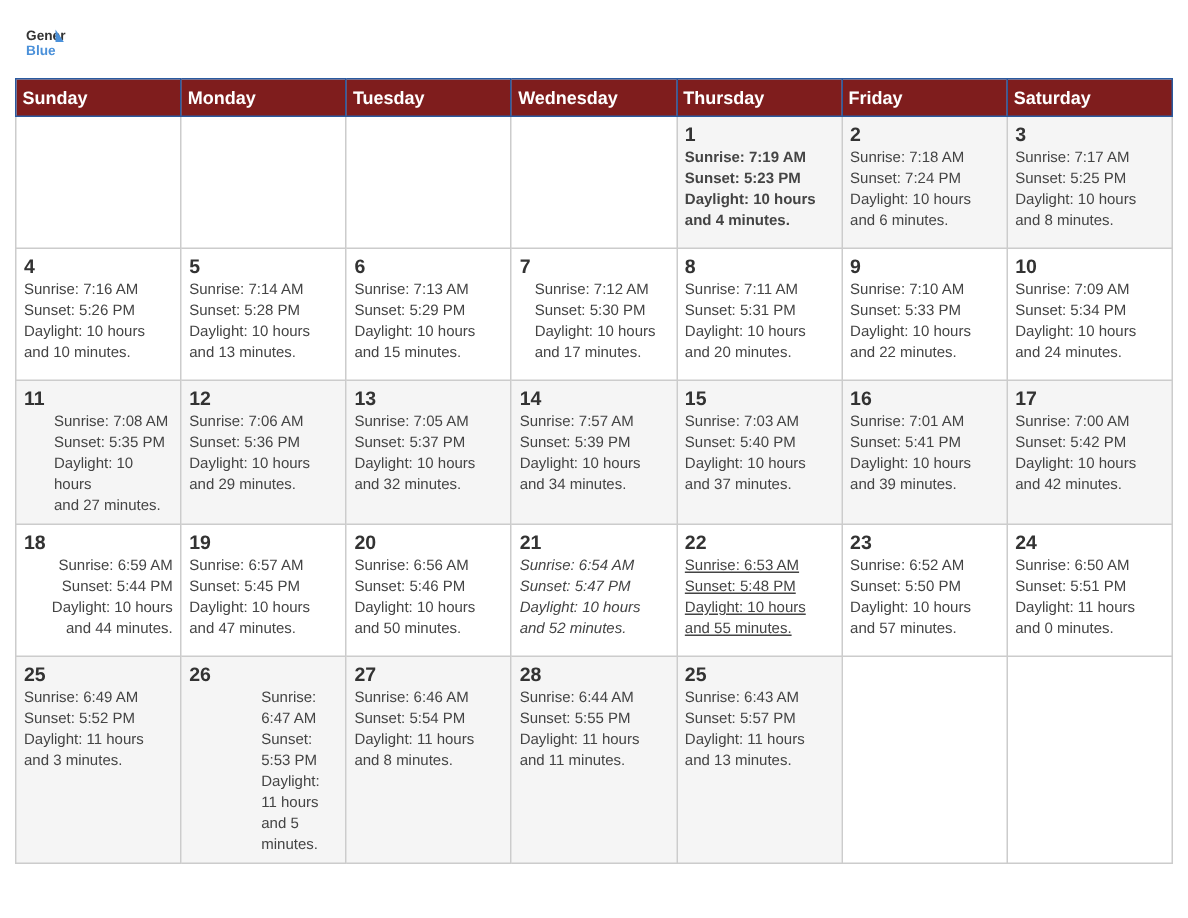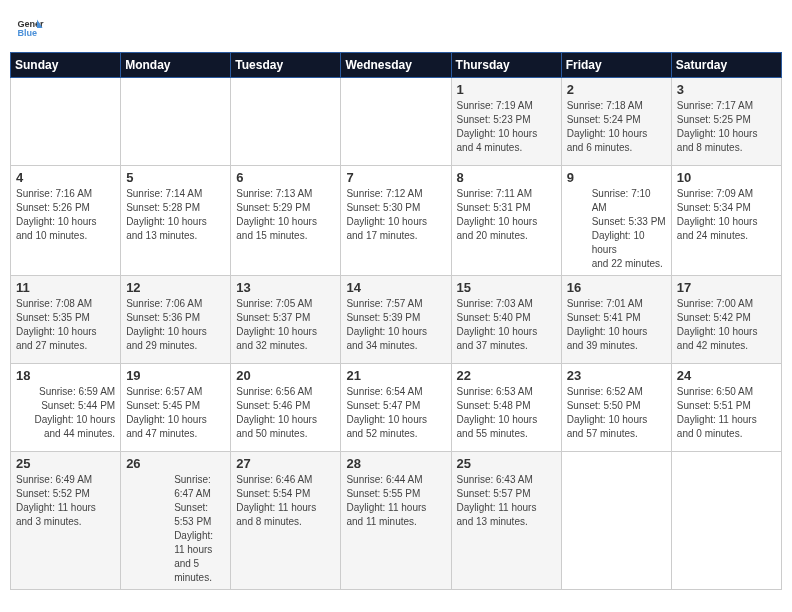--- a/index.html
+++ b/index.html
@@ -38,21 +38,21 @@
     .subtitle {
       font-size: 15px;
       color: #555;
     }
     table {
       width: 100%;
       border-collapse: collapse;
       table-layout: fixed;
     }
     thead tr th {
-      background-color: #0f172a;
+      background-color: #7f1d1d;
       color: #fff;
       font-size: 12px;
       font-weight: bold;
       padding: 5px 4px;
       border: 1px solid #2a5a9f;
       text-align: left;
     }
     tbody tr td {
       border: 1px solid #ccc;
       vertical-align: top;
@@ -111,29 +111,29 @@
       </tr>
   </thead>
   <tbody id="calendar-body">
   <tr>
         <td class="empty-cell"></td>
         <td class="empty-cell"></td>
         <td class="empty-cell"></td>
         <td class="empty-cell"></td>
         <td>
           <span class="day-number">1</span>
-          <div class="day-detail" style="white-space: pre-line;">Sunrise: 7:19 AM
+          <div class="day-detail" style="white-space: pre-line; font-weight: bold;">Sunrise: 7:19 AM
 Sunset: 5:23 PM
 Daylight: 10 hours
 and 4 minutes.</div>
         </td>
         <td>
           <span class="day-number">2</span>
           <div class="day-detail" style="white-space: pre-line;">Sunrise: 7:18 AM
-Sunset: 5:24 PM
+Sunset: 7:24 PM
 Daylight: 10 hours
 and 6 minutes.</div>
         </td>
         <td>
           <span class="day-number">3</span>
           <div class="day-detail" style="white-space: pre-line;">Sunrise: 7:17 AM
 Sunset: 5:25 PM
 Daylight: 10 hours
 and 8 minutes.</div>
         </td>
@@ -155,51 +155,51 @@
         </td>
         <td>
           <span class="day-number">6</span>
           <div class="day-detail" style="white-space: pre-line;">Sunrise: 7:13 AM
 Sunset: 5:29 PM
 Daylight: 10 hours
 and 15 minutes.</div>
         </td>
         <td>
           <span class="day-number">7</span>
-          <div class="day-detail" style="white-space: pre-line;">Sunrise: 7:12 AM
+          <div class="day-detail" style="white-space: pre-line; margin-left: 10px;">Sunrise: 7:12 AM
 Sunset: 5:30 PM
 Daylight: 10 hours
 and 17 minutes.</div>
         </td>
         <td>
           <span class="day-number">8</span>
           <div class="day-detail" style="white-space: pre-line;">Sunrise: 7:11 AM
 Sunset: 5:31 PM
 Daylight: 10 hours
 and 20 minutes.</div>
         </td>
         <td>
           <span class="day-number">9</span>
-          <div class="day-detail" style="white-space: pre-line; margin-left: 25px;">Sunrise: 7:10 AM
+          <div class="day-detail" style="white-space: pre-line;">Sunrise: 7:10 AM
 Sunset: 5:33 PM
 Daylight: 10 hours
 and 22 minutes.</div>
         </td>
         <td>
           <span class="day-number">10</span>
           <div class="day-detail" style="white-space: pre-line;">Sunrise: 7:09 AM
 Sunset: 5:34 PM
 Daylight: 10 hours
 and 24 minutes.</div>
         </td>
       </tr>
       <tr>
         <td>
           <span class="day-number">11</span>
-          <div class="day-detail" style="white-space: pre-line;">Sunrise: 7:08 AM
+          <div class="day-detail" style="white-space: pre-line; margin-left: 20px;">Sunrise: 7:08 AM
 Sunset: 5:35 PM
 Daylight: 10 hours
 and 27 minutes.</div>
         </td>
         <td>
           <span class="day-number">12</span>
           <div class="day-detail" style="white-space: pre-line;">Sunrise: 7:06 AM
 Sunset: 5:36 PM
 Daylight: 10 hours
 and 29 minutes.</div>
@@ -257,28 +257,28 @@
         </td>
         <td>
           <span class="day-number">20</span>
           <div class="day-detail" style="white-space: pre-line;">Sunrise: 6:56 AM
 Sunset: 5:46 PM
 Daylight: 10 hours
 and 50 minutes.</div>
         </td>
         <td>
           <span class="day-number">21</span>
-          <div class="day-detail" style="white-space: pre-line;">Sunrise: 6:54 AM
+          <div class="day-detail" style="white-space: pre-line; font-style: italic;">Sunrise: 6:54 AM
 Sunset: 5:47 PM
 Daylight: 10 hours
 and 52 minutes.</div>
         </td>
         <td>
           <span class="day-number">22</span>
-          <div class="day-detail" style="white-space: pre-line;">Sunrise: 6:53 AM
+          <div class="day-detail" style="white-space: pre-line; text-decoration: underline;">Sunrise: 6:53 AM
 Sunset: 5:48 PM
 Daylight: 10 hours
 and 55 minutes.</div>
         </td>
         <td>
           <span class="day-number">23</span>
           <div class="day-detail" style="white-space: pre-line;">Sunrise: 6:52 AM
 Sunset: 5:50 PM
 Daylight: 10 hours
 and 57 minutes.</div>

